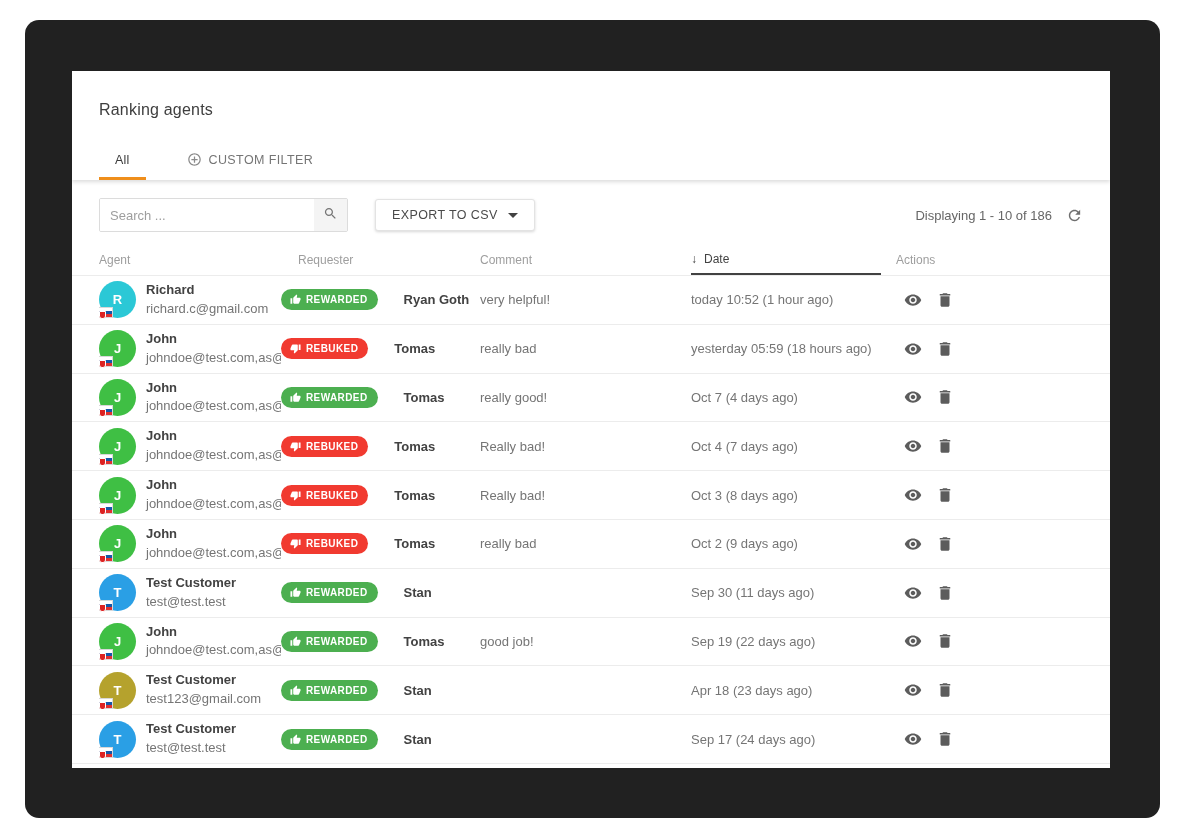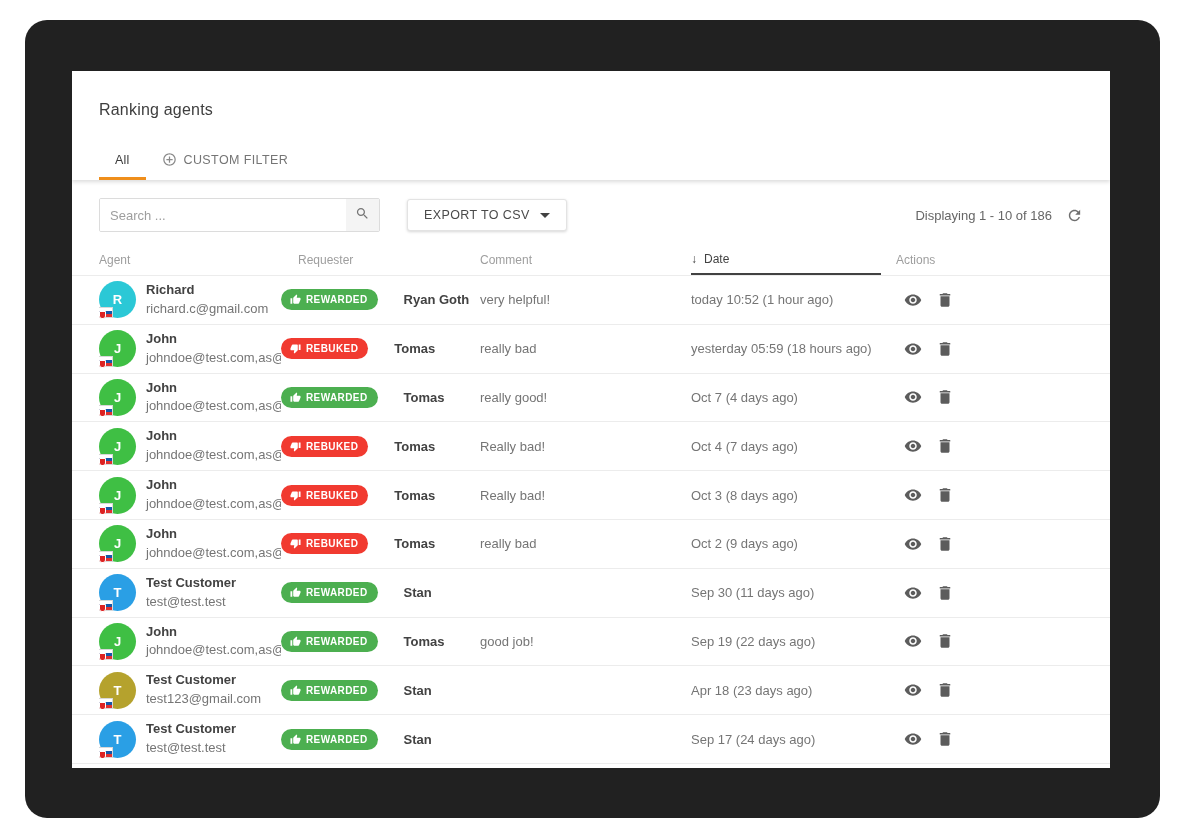--- a/index.html
+++ b/index.html
@@ -1,39 +1,39 @@
 <!DOCTYPE html>
 <html style="--frame: #212121; --accent: #ef8e1b; --rewarded: #4caf50; --rebuked: #f13a30;"><head>
 <meta charset="utf-8">
 <style>
   * { margin:0; padding:0; box-sizing:border-box; }
   html,body { width:1182px; height:839px; background:#ffffff; font-family:"Liberation Sans", sans-serif; }
   body { position:relative; overflow:hidden; }
 
   .device-frame {
     position:absolute; left:25px; top:20px; width:1135px; height:798px;
-    background:var(--frame,#212121); border-radius:22px;
+    background:var(--frame,#212121); border-radius:14px;
   }
   .screen {
     position:absolute; left:47px; top:51px; width:1038px; height:697px;
     background:#ffffff; overflow:hidden;
   }
 
   
   .panel-header { padding:30px 27px 0; position:relative; box-shadow:0 2px 4px rgba(0,0,0,.14); }
   .page-title { font-size:16px; font-weight:500; color:#3e3e3e; letter-spacing:.2px; }
-  .tabs { display:flex; align-items:flex-end; margin-top:22px; }
+  .tabs { display:flex; align-items:flex-end; margin-top:22px;gap:25px; }
   .tab { display:flex; align-items:center; gap:7px; padding:11px 16px 10px; cursor:pointer;
          font-size:12.5px; color:#757575; letter-spacing:.4px; border-bottom:3px solid transparent; }
   .tab.active { color:#3c3c3c; font-weight:500; border-bottom-color:var(--accent,#ef8e1b); letter-spacing:.2px; }
   .tab .circle-plus { width:15px; height:15px; fill:#8a8a8a; }
 
   
   .toolbar { display:flex; align-items:center; padding:18px 27px 12px; }
-  .search-box { display:flex; width:281px; height:34px; border:1px solid #dcdcdc; border-radius:2px; background:#fff; overflow:hidden; }
+  .search-box { display:flex; width:249px; height:34px; border:1px solid #dcdcdc; border-radius:2px; background:#fff; overflow:hidden; }
   .search-box input { flex:1; border:none; outline:none; padding:0 10px; font-size:13px; color:#555; font-family:inherit; }
   .search-box input::placeholder { color:#9e9e9e; }
   .search-btn { width:33px; display:flex; align-items:center; justify-content:center; background:#f4f4f4; cursor:pointer; }
   .search-btn svg { width:15px; height:15px; fill:#757575; }
   .export-btn { margin-left:27px; height:32px; display:flex; align-items:center; gap:10px; padding:0 16px;
                 background:#fff; border:1px solid #e3e3e3; border-radius:3px; box-shadow:0 1px 3px rgba(0,0,0,.16);
                 font-size:12.5px; font-weight:500; color:#4a4a4a; letter-spacing:.4px; cursor:pointer; }
   .caret-down { width:0; height:0; border-left:5px solid transparent; border-right:5px solid transparent; border-top:5px solid #424242; }
   .toolbar-right { margin-left:auto; display:flex; align-items:center; gap:14px; }
   .displaying { font-size:13px; color:#666; }

